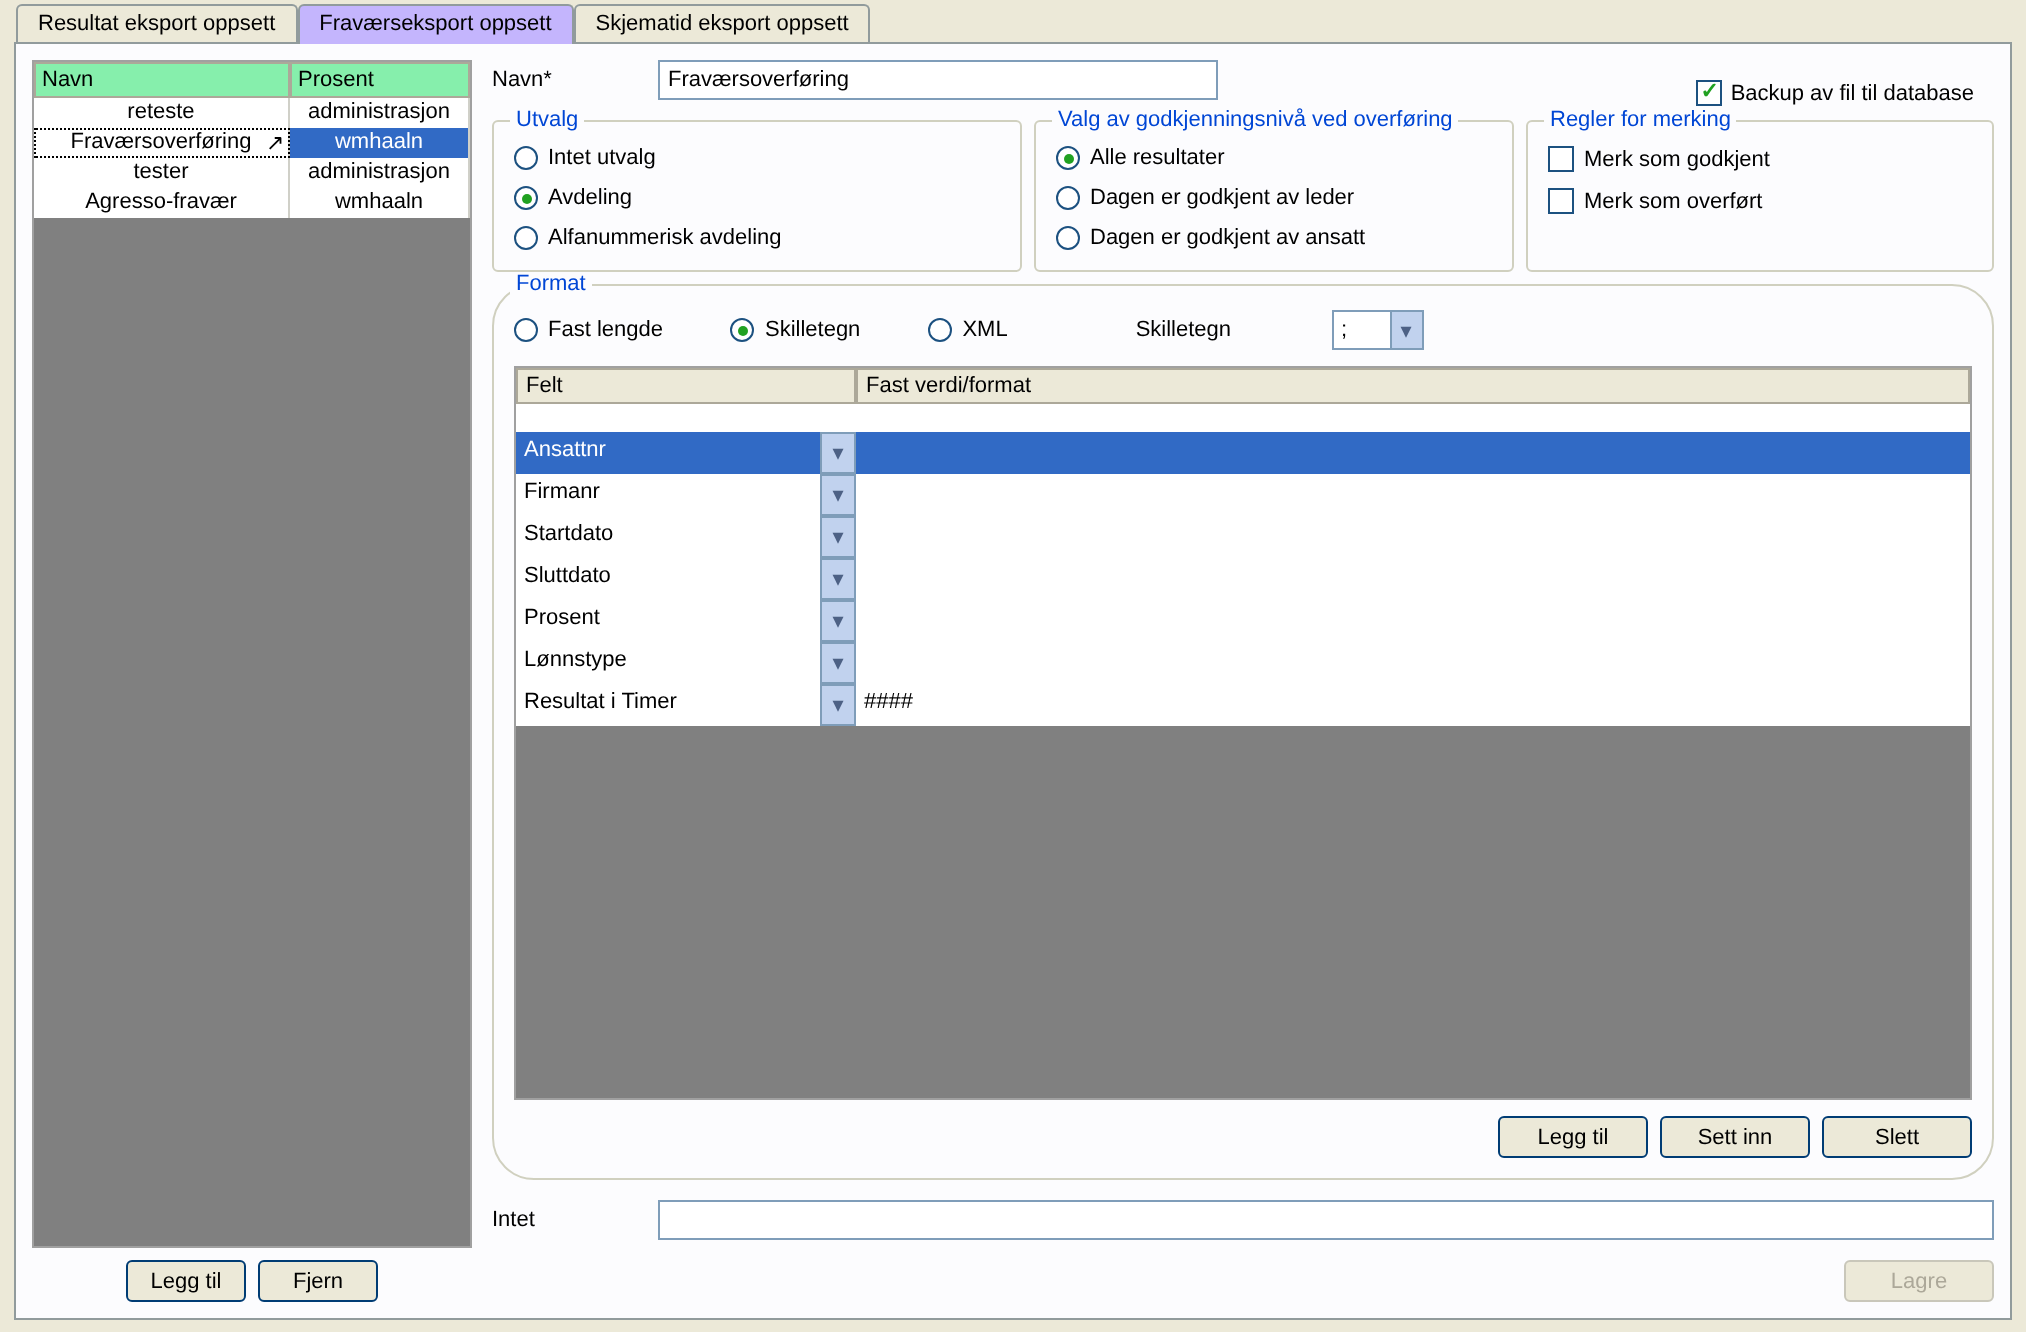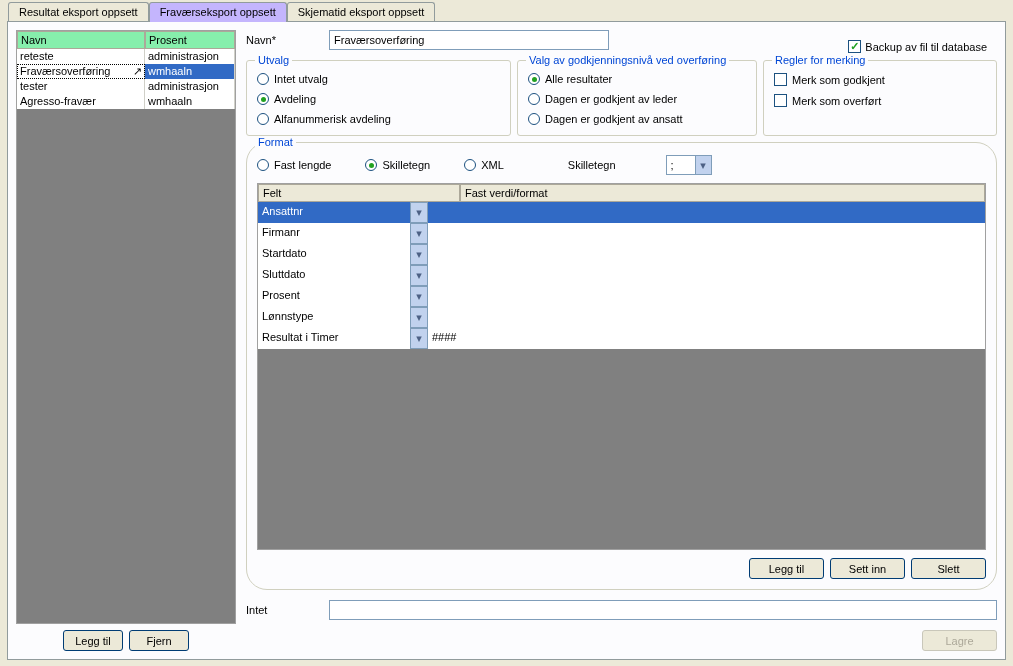--- a/index.html
+++ b/index.html
@@ -11,21 +11,21 @@
     .tab.active { background: #c4b5fd; z-index: 2; padding-bottom: 4px; margin-bottom: -1px; }
     
     .content { flex: 1; background: #fcfcfe; border: 1px solid #919b9c; margin: 0 7px 6px 7px; padding: 8px; display: flex; gap: 10px; position: relative; }
     
     .left-panel { width: 220px; display: flex; flex-direction: column; }
     .grid { flex: 1; background: #808080; border: 1px solid #a0a0a0; }
     .grid-header { display: flex; }
     .grid-header .gh { background: #86efac; border: 1px solid #aca899; padding: 2px 3px; height: 18px; }
     .gh-name { width: 128px; border-right: none; }
     .gh-user { flex: 1; }
-    .grid-body { background: #fdba74; }
+    .grid-body { background: #fdba74; text-align: center; }
     .grid-row { display: flex; background: #fff; }
     .grid-row .gc { padding: 1px 3px; height: 15px; border-right: 1px solid #d0d0c8; }
     .gc-name { width: 128px; }
     .gc-user { flex: 1; }
     .grid-row.selected .gc-user { background: #316ac5; color: #fff; }
     .grid-row.selected .gc-name { background: #fff; position: relative; outline: 1px dotted #000; outline-offset: -1px; }
     .cursor-arrow { position: absolute; right: 2px; top: 1px; }
     
     .left-buttons { display: flex; gap: 6px; justify-content: center; margin-top: 6px; }
     .btn { background: #ece9d8; border: 1px solid #003c74; border-radius: 3px; padding: 2px 8px; min-width: 60px; text-align: center; cursor: pointer; height: 21px; }
@@ -62,25 +62,25 @@
     
     .format-row { display: flex; align-items: center; gap: 10px; margin: 4px 0 8px 0; }
     .format-row .radio-item { margin-right: 24px; }
     .skilletegn-label { margin-left: 30px; margin-right: 40px; }
     .select-small { width: 46px; height: 20px; border: 1px solid #7f9db9; background: #fff; display: flex; justify-content: space-between; align-items: center; padding-left: 4px; }
     .select-arrow { width: 16px; height: 100%; background: #c1d2ee; border-left: 1px solid #7f9db9; display:flex; align-items:center; justify-content:center; color:#4d6185; }
     
     .format-grid-wrap { flex: 1; background: #808080; border: 1px solid #a0a0a0; display: flex; flex-direction: column; }
     .fg-header { display: flex; }
     .fg-header .fgh { background: #ece9d8; border: 1px solid #aca899; padding: 2px 4px; height: 18px; }
-    .fgh-felt { width: 202px; border-right: none; }
+    .fgh-felt { width: 170px; border-right: none; }
     .fgh-fast { flex: 1; }
     .fg-body { background: #fff; }
     .fg-row { display: flex; background: #fff; height: 21px; align-items: stretch; }
-    .fg-row.selected { background: #316ac5; color: #fff; }
+    .fg-row.selected { background: #316ac5; color: #fff; margin-top: 14px; }
     .fg-cell-felt { width: 170px; display: flex; }
     .fg-cell-felt .txt { flex: 1; padding: 3px 4px; }
     .fg-dd { width: 18px; background: #c1d2ee; border: 1px solid #7f9db9; display:flex;align-items:center;justify-content:center;color:#4d6185; }
     .fg-cell-fast { flex: 1; padding: 3px 4px; }
     .fg-empty { flex: 1; background: #808080; }
     
     .format-buttons { display: flex; gap: 6px; justify-content: flex-end; margin-top: 8px; }
     .btn-wide { min-width: 75px; }
     
     .hf-row { display: flex; align-items: center; gap: 8px; margin-top: 4px; }

